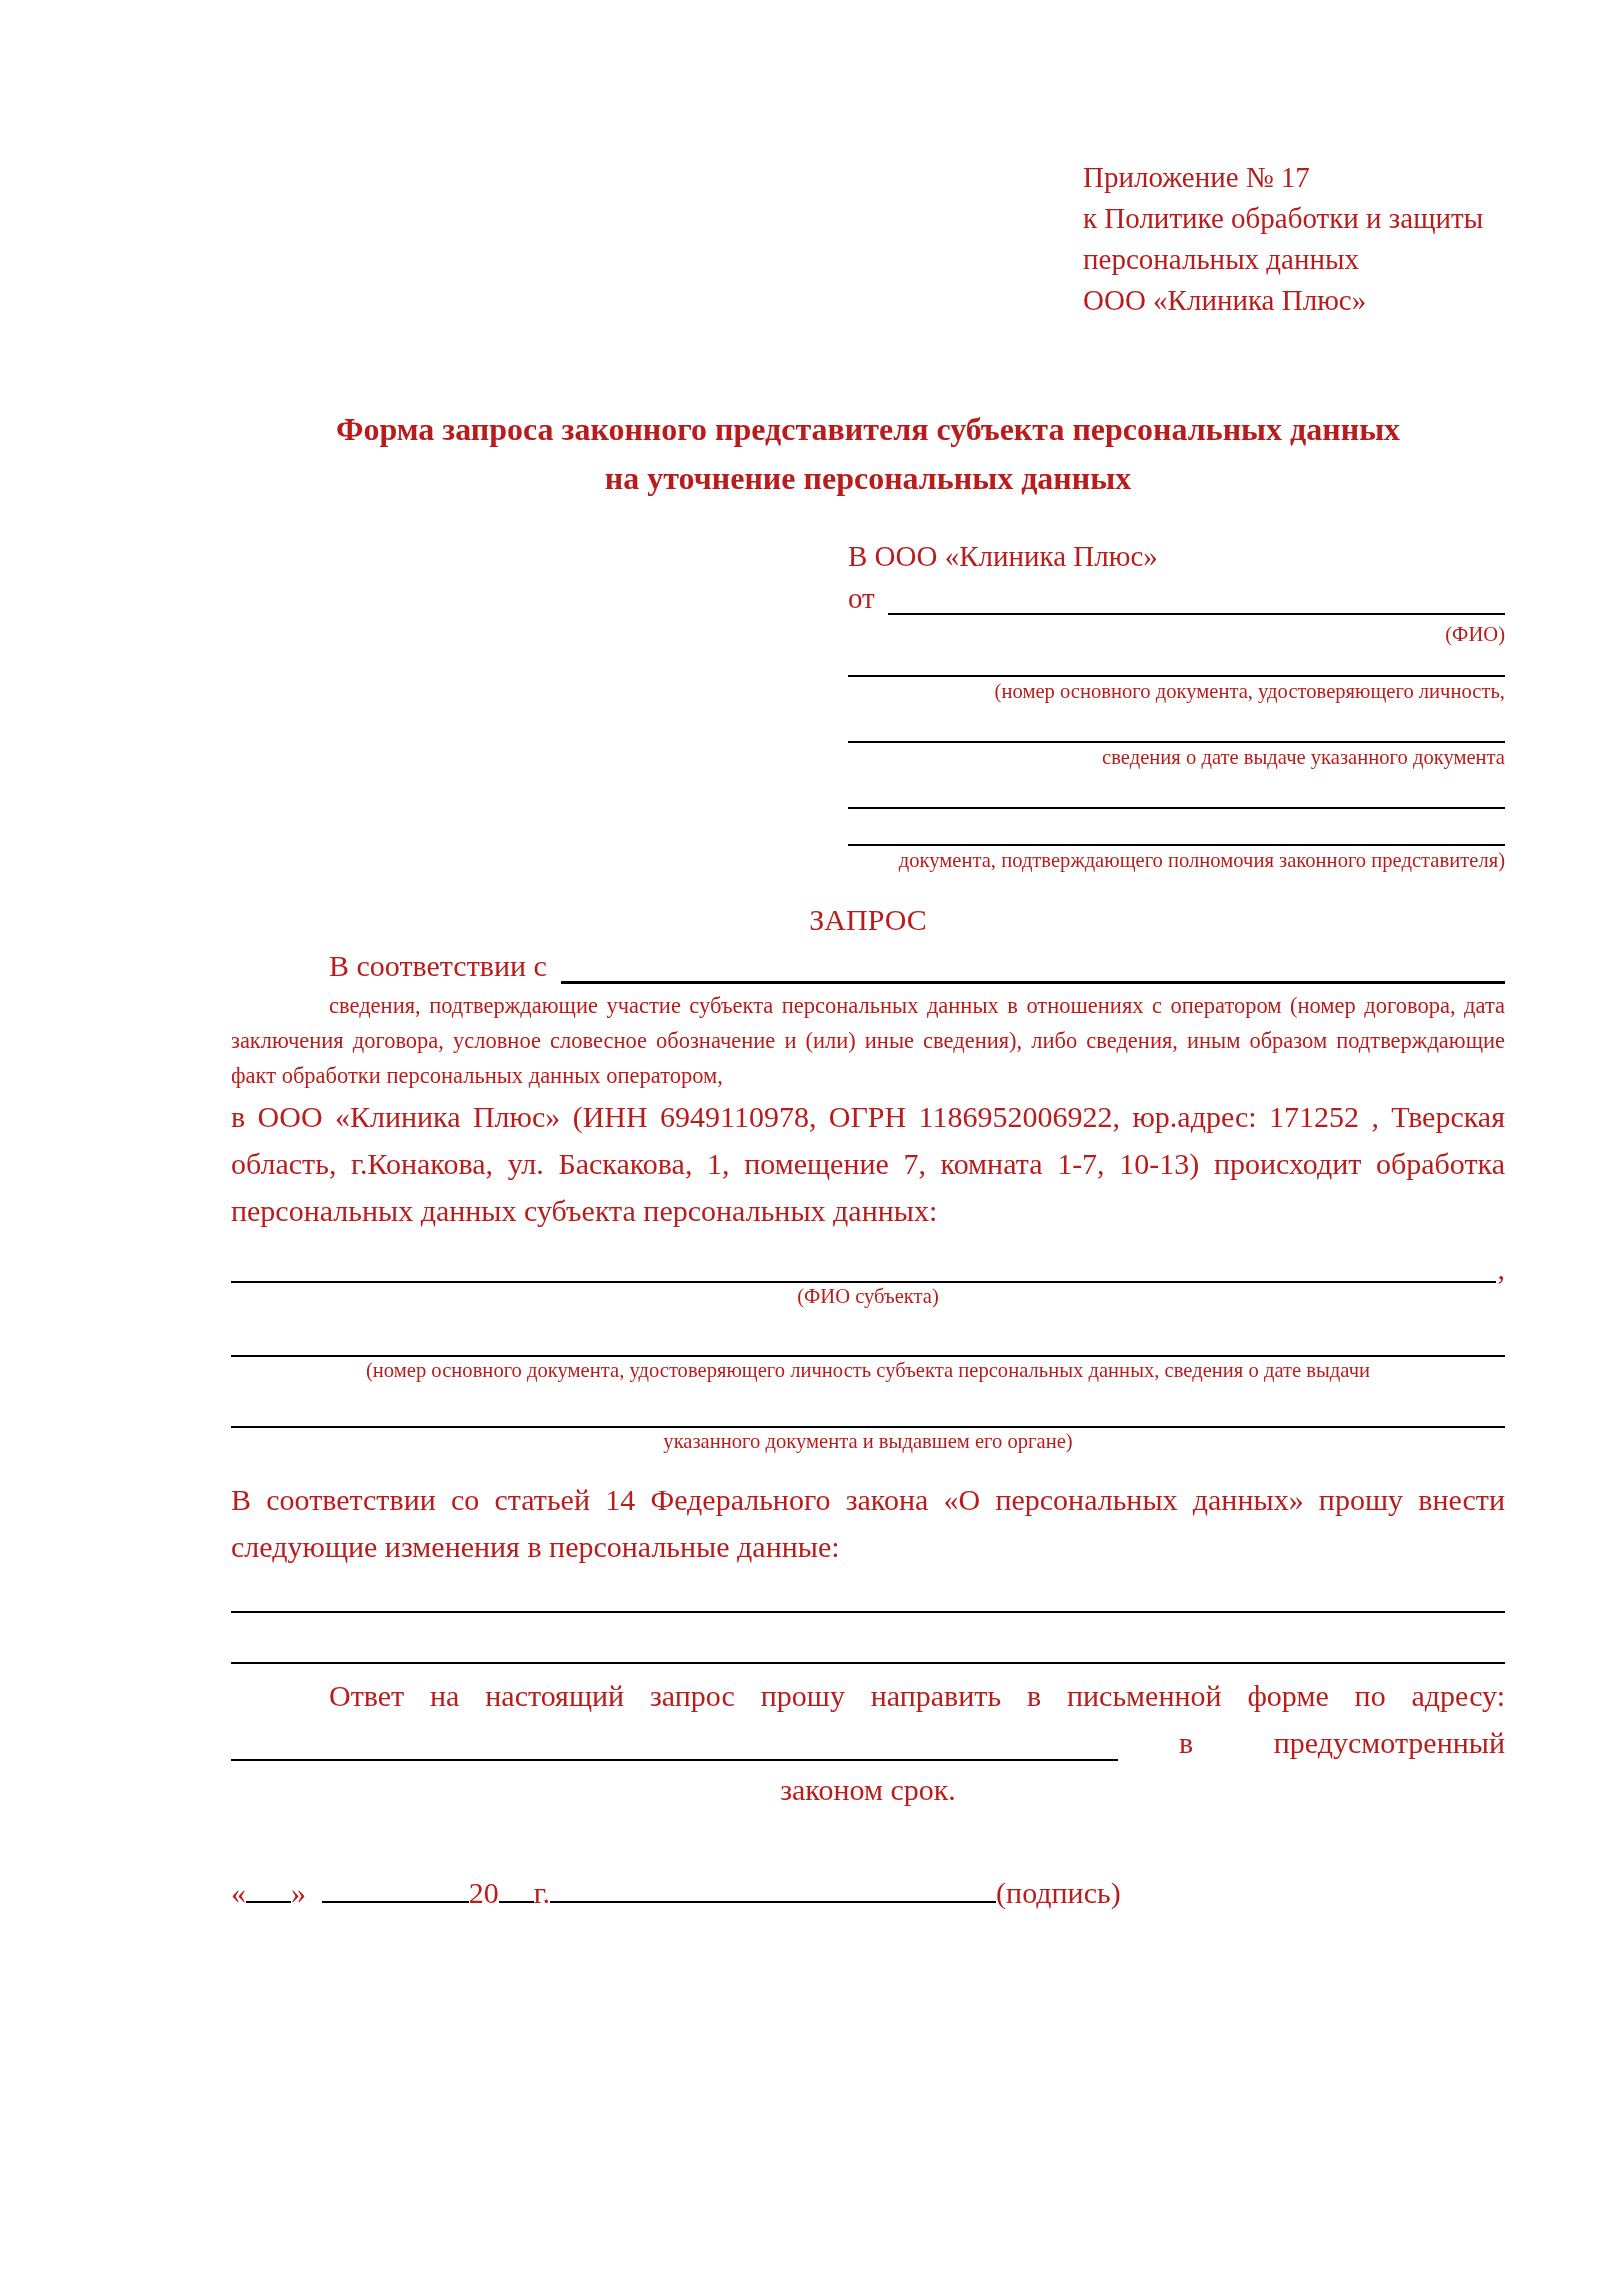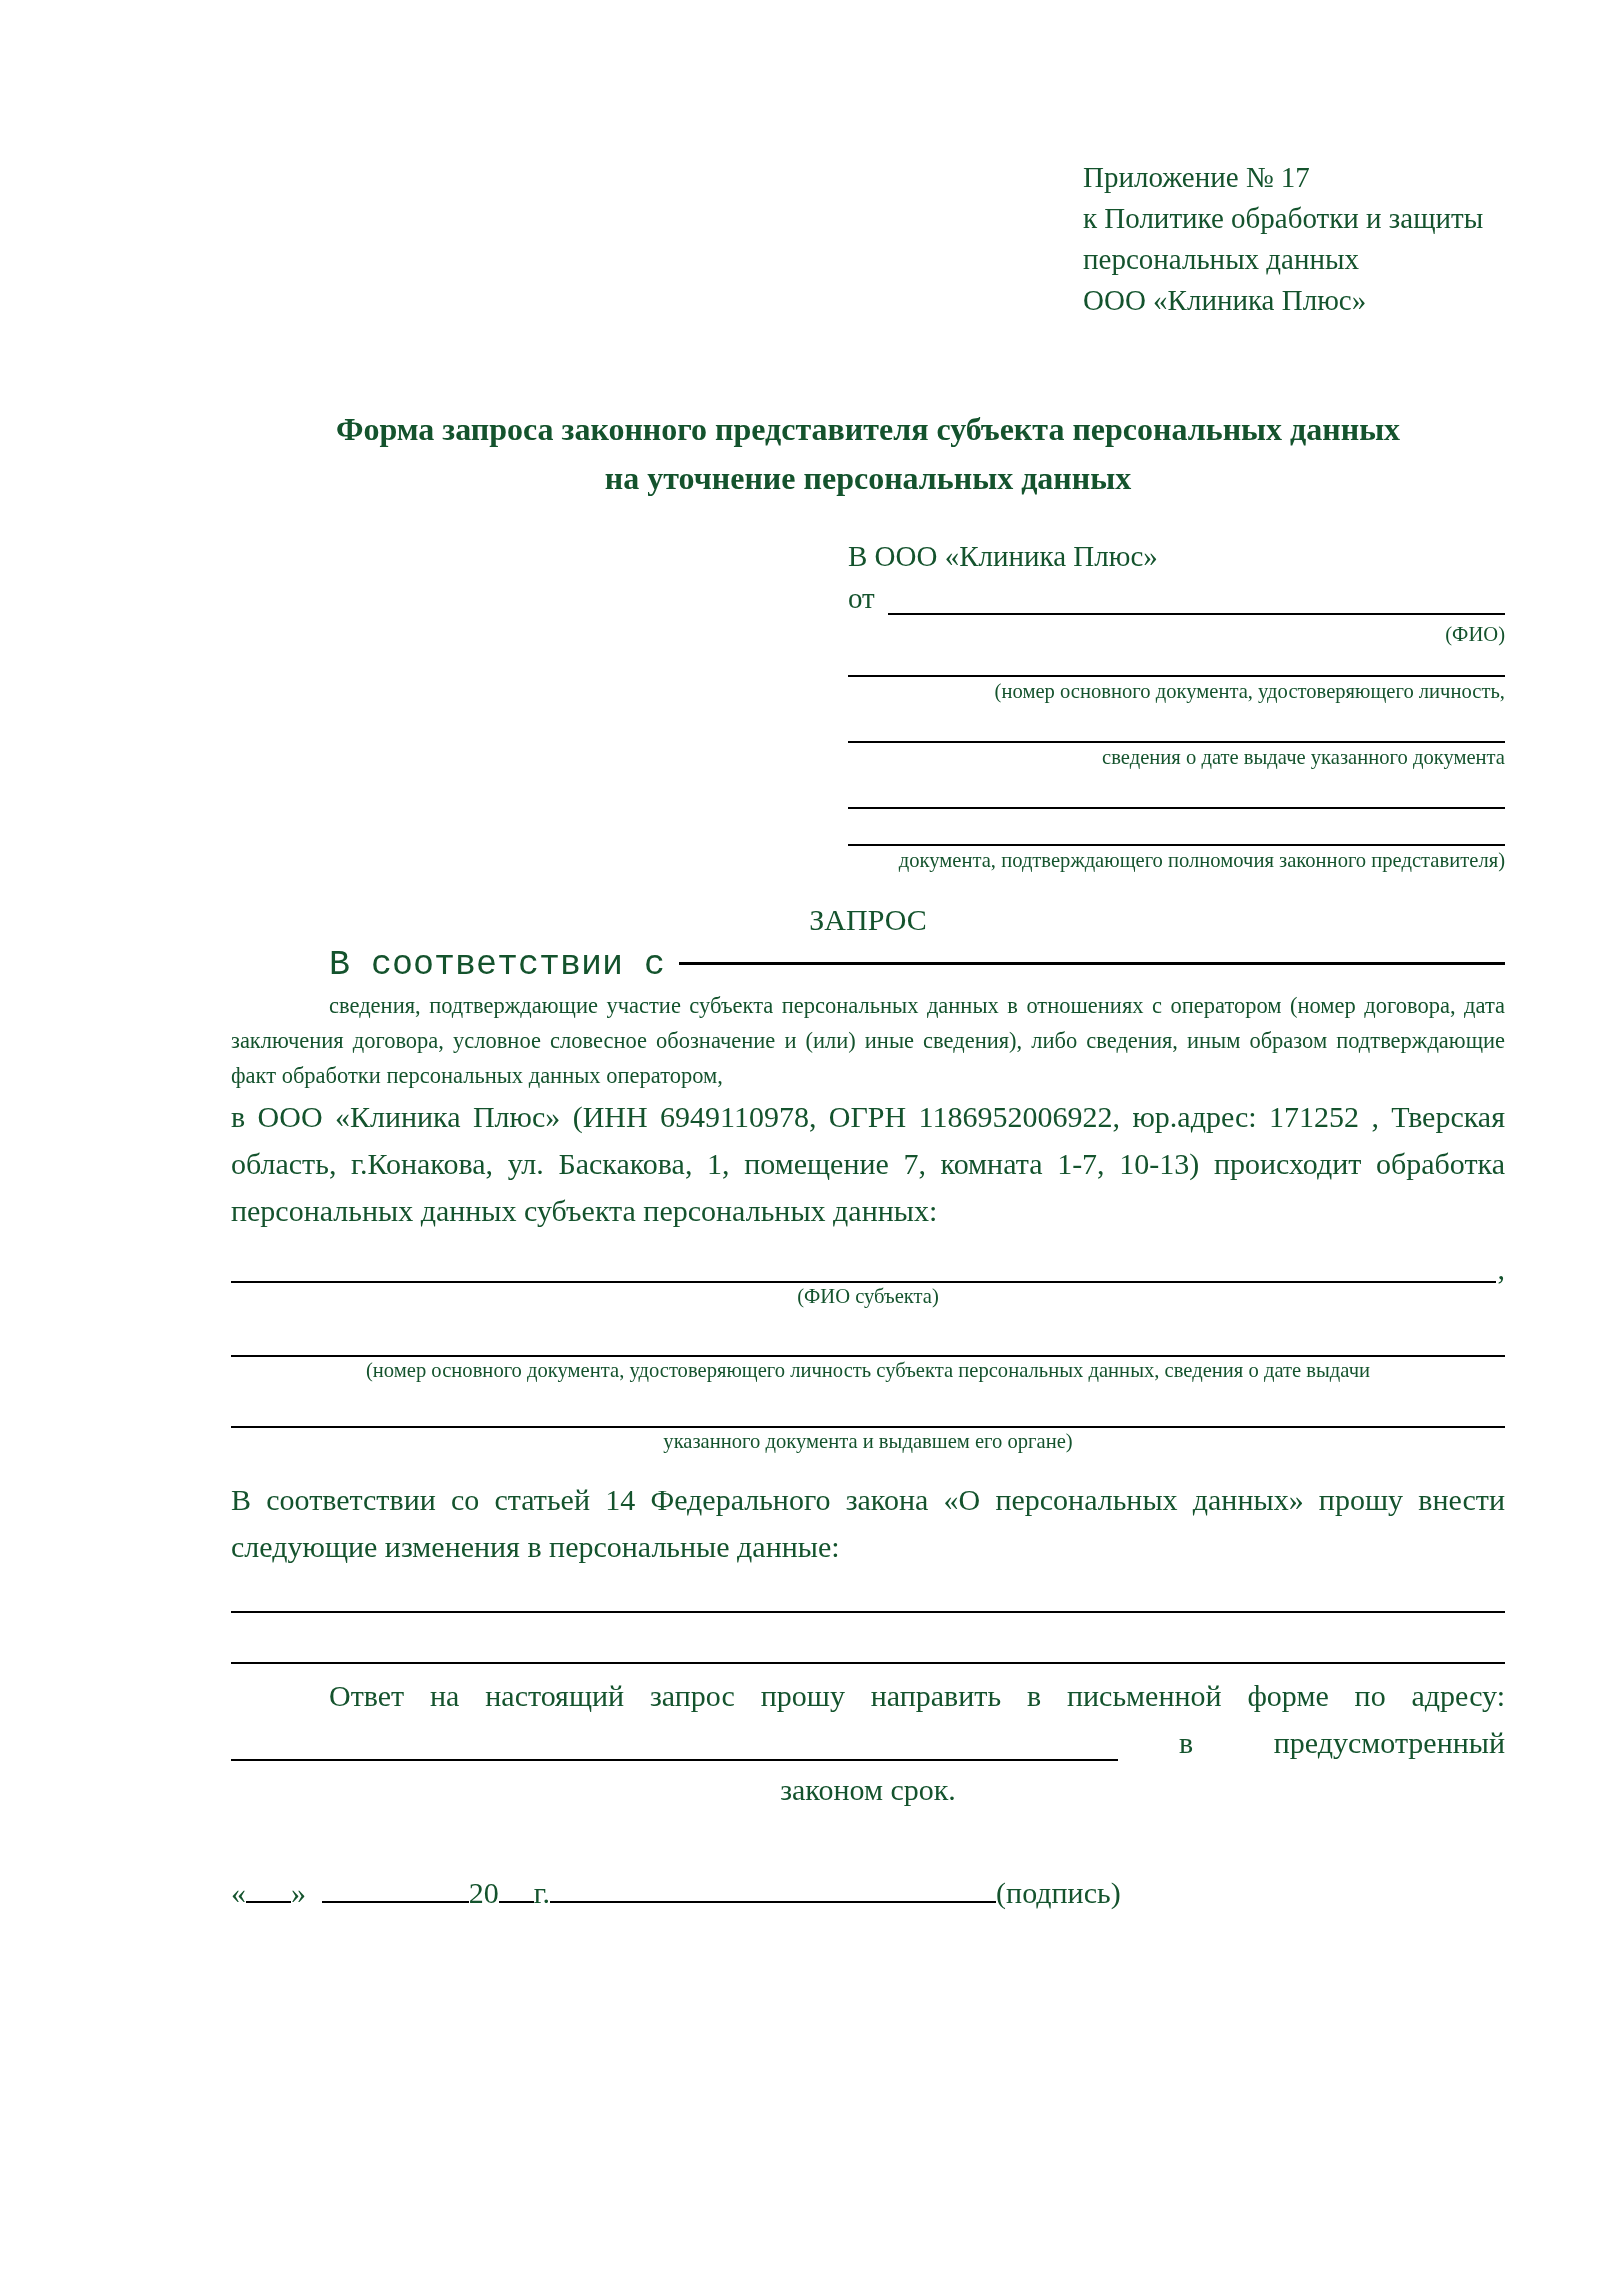--- a/index.html
+++ b/index.html
@@ -1,41 +1,41 @@
 <!DOCTYPE html>
 <html><head>
 <meta charset="utf-8">
 <style>
   html, body { margin: 0; padding: 0; background: #ffffff; }
   .page {
     position: relative;
     width: 1621px;
     height: 2293px;
     background: #ffffff;
-    color: #14532d;
+    color: #b91c1c;
     font-family: "Liberation Serif", "DejaVu Serif", serif;
     box-sizing: border-box;
     padding: 157px 116px 0 231px;
     overflow: hidden;
   }
   
   .appendix { margin-left: 852px; font-size: 29px; line-height: 41px; }
   
   .doc-title { margin-top: 84px; text-align: center; font-weight: bold; font-size: 32px; line-height: 49px; }
   
   .addressee { margin-left: 617px; width: 657px; margin-top: 33px; }
   .addr-to { font-size: 29px; line-height: 41px; }
   .from-row { display: flex; align-items: flex-end; font-size: 29px; line-height: 43px; }
   .from-row .blank { flex: 1; border-bottom: 2.9px solid #000; margin-left: 13.7px; margin-bottom: 4.9px; }
   .cap { font-size: 20.6px; line-height: 29px; text-align: right; }
   .grp .blankline { border-bottom: 2.9px solid #000; }
   .h28 { height: 25.5px; } .h36 { height: 35px; }
   
   .zapros { margin-top: 21.6px; text-align: center; font-size: 30px; line-height: 47px; }
-  .accordance { display: flex; align-items: center; font-size: 35px; line-height: 45px; padding-left: 98px; font-family: Liberation Mono, monospace; }
+  .accordance { display: flex; align-items: flex-end; font-size: 30px; line-height: 45px; padding-left: 98px; }
   .accordance .blank { flex: 1; border-bottom: 3.9px solid #000; margin-left: 13.7px; margin-bottom: 3.9px; }
   .small-print { font-size: 22.5px; line-height: 35px; text-align: justify; text-indent: 98px; }
   .bodypar { font-size: 30px; line-height: 47px; text-align: justify; }
   .comma-row { display: flex; align-items: flex-end; font-size: 30px; }
   .comma-row .blank { flex: 1; border-bottom: 2.9px solid #000; height: 23.5px; }
   .comma-row .comma { padding-left: 2px; line-height: 29px; }
   .rule { border-bottom: 2.9px solid #000; }
   .rh48 { height: 45px; } .rh44 { height: 41px; } .rh52 { height: 49px; }
   .capwide { font-size: 20.6px; line-height: 27.4px; text-align: center; }
   .law-par { margin-top: 21px; }

